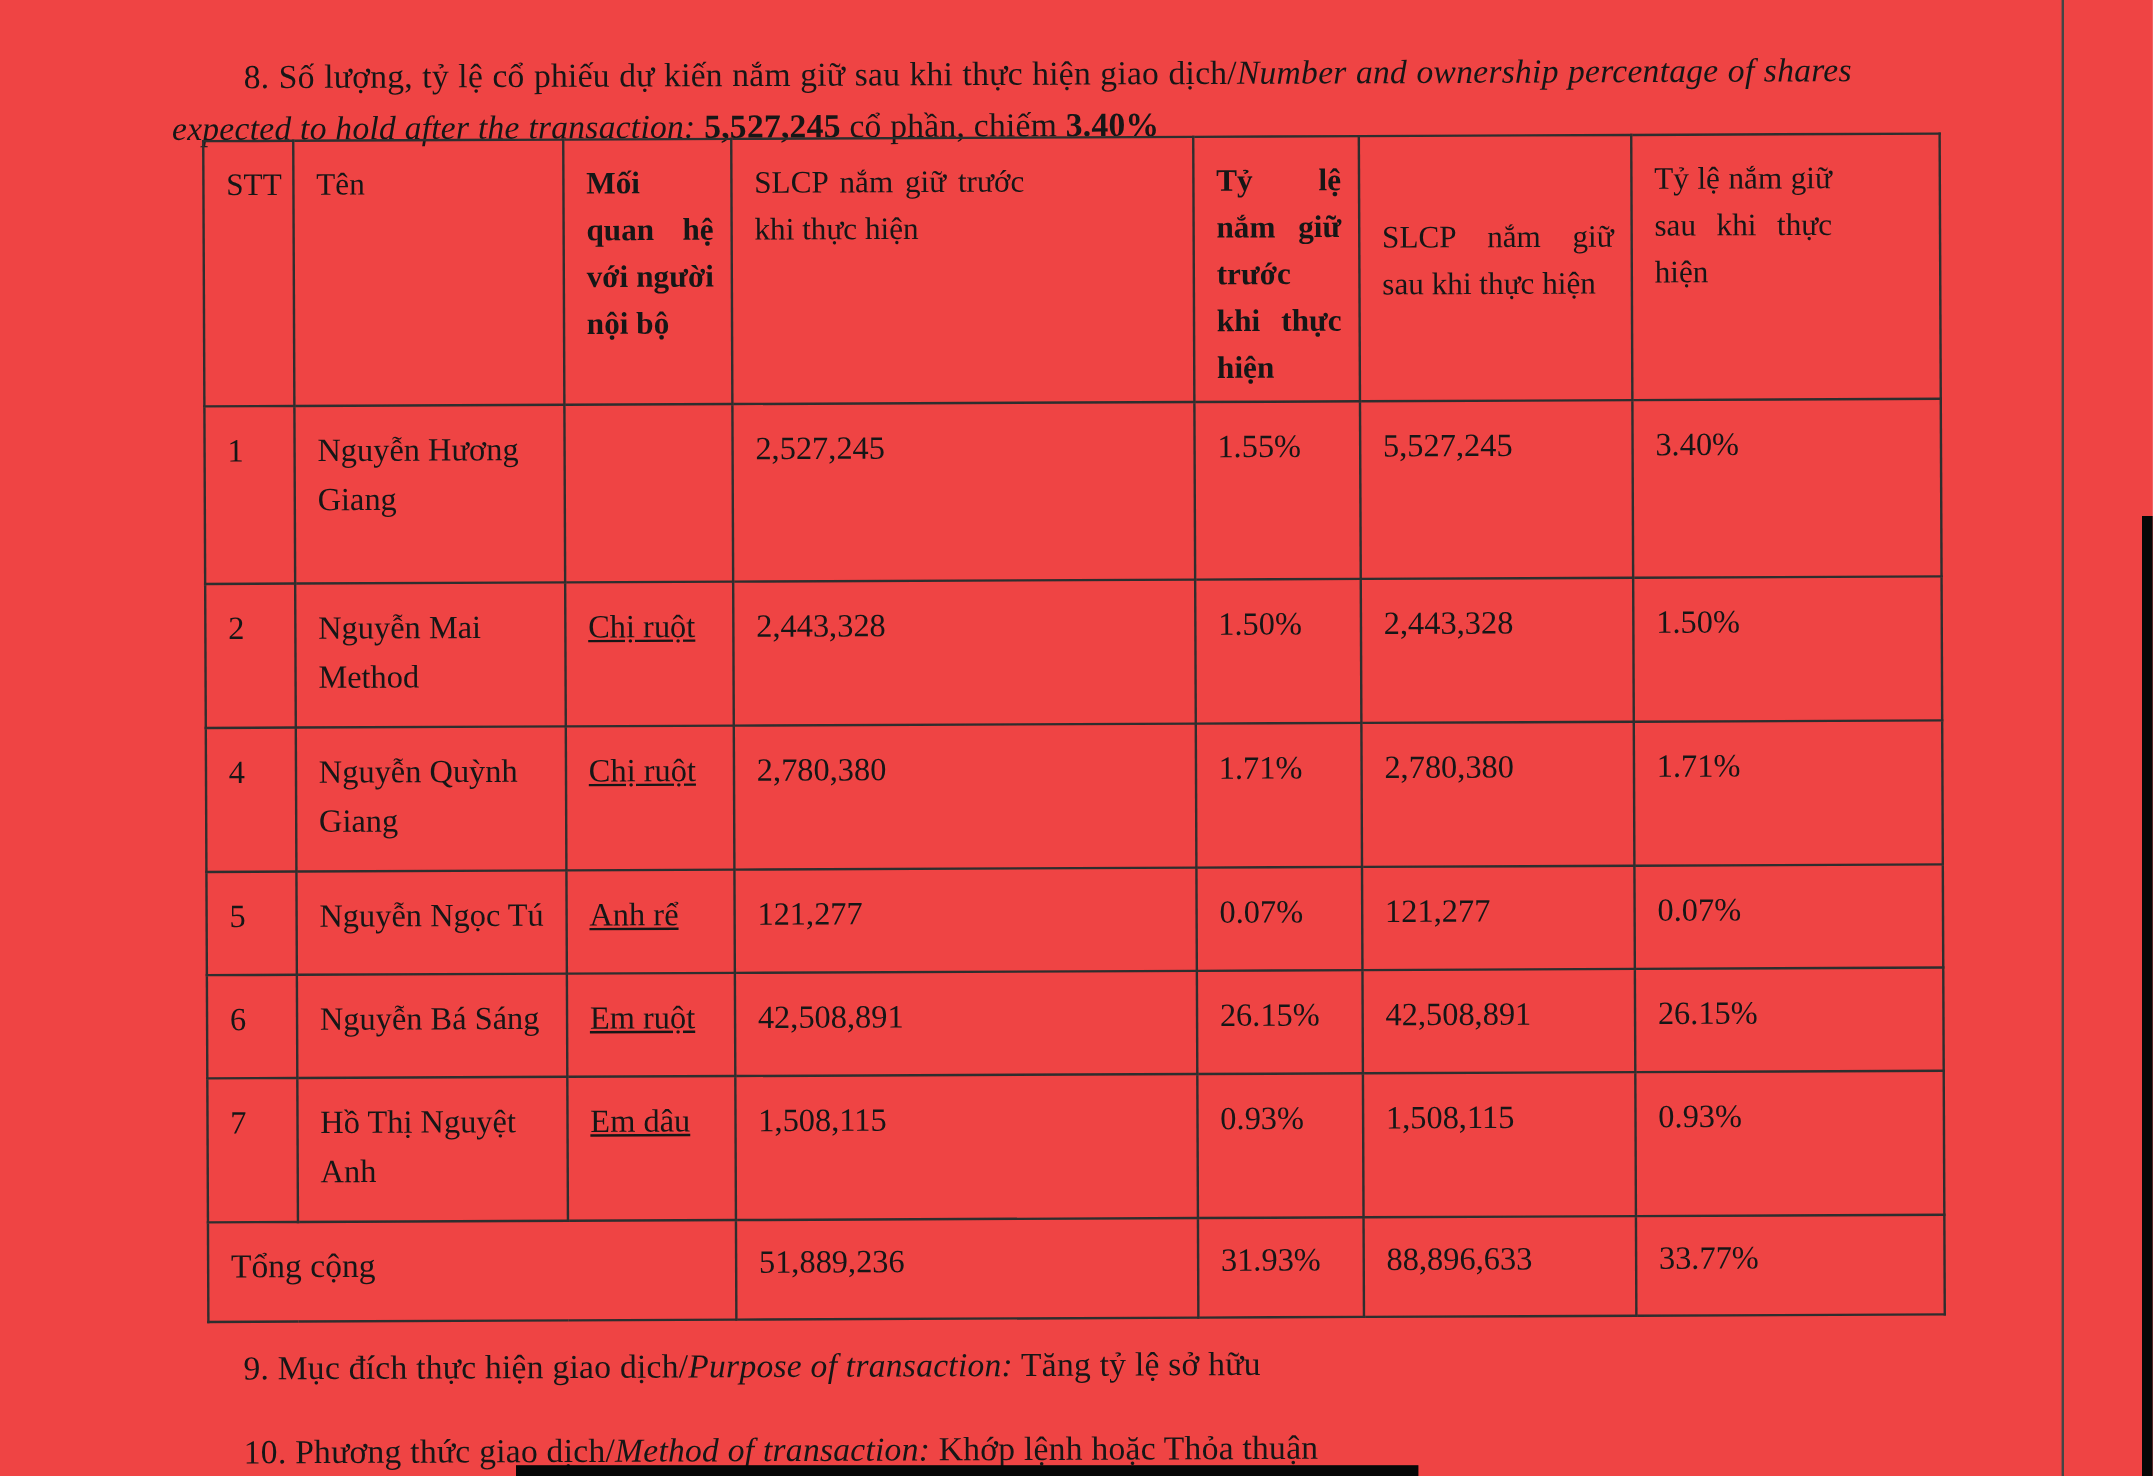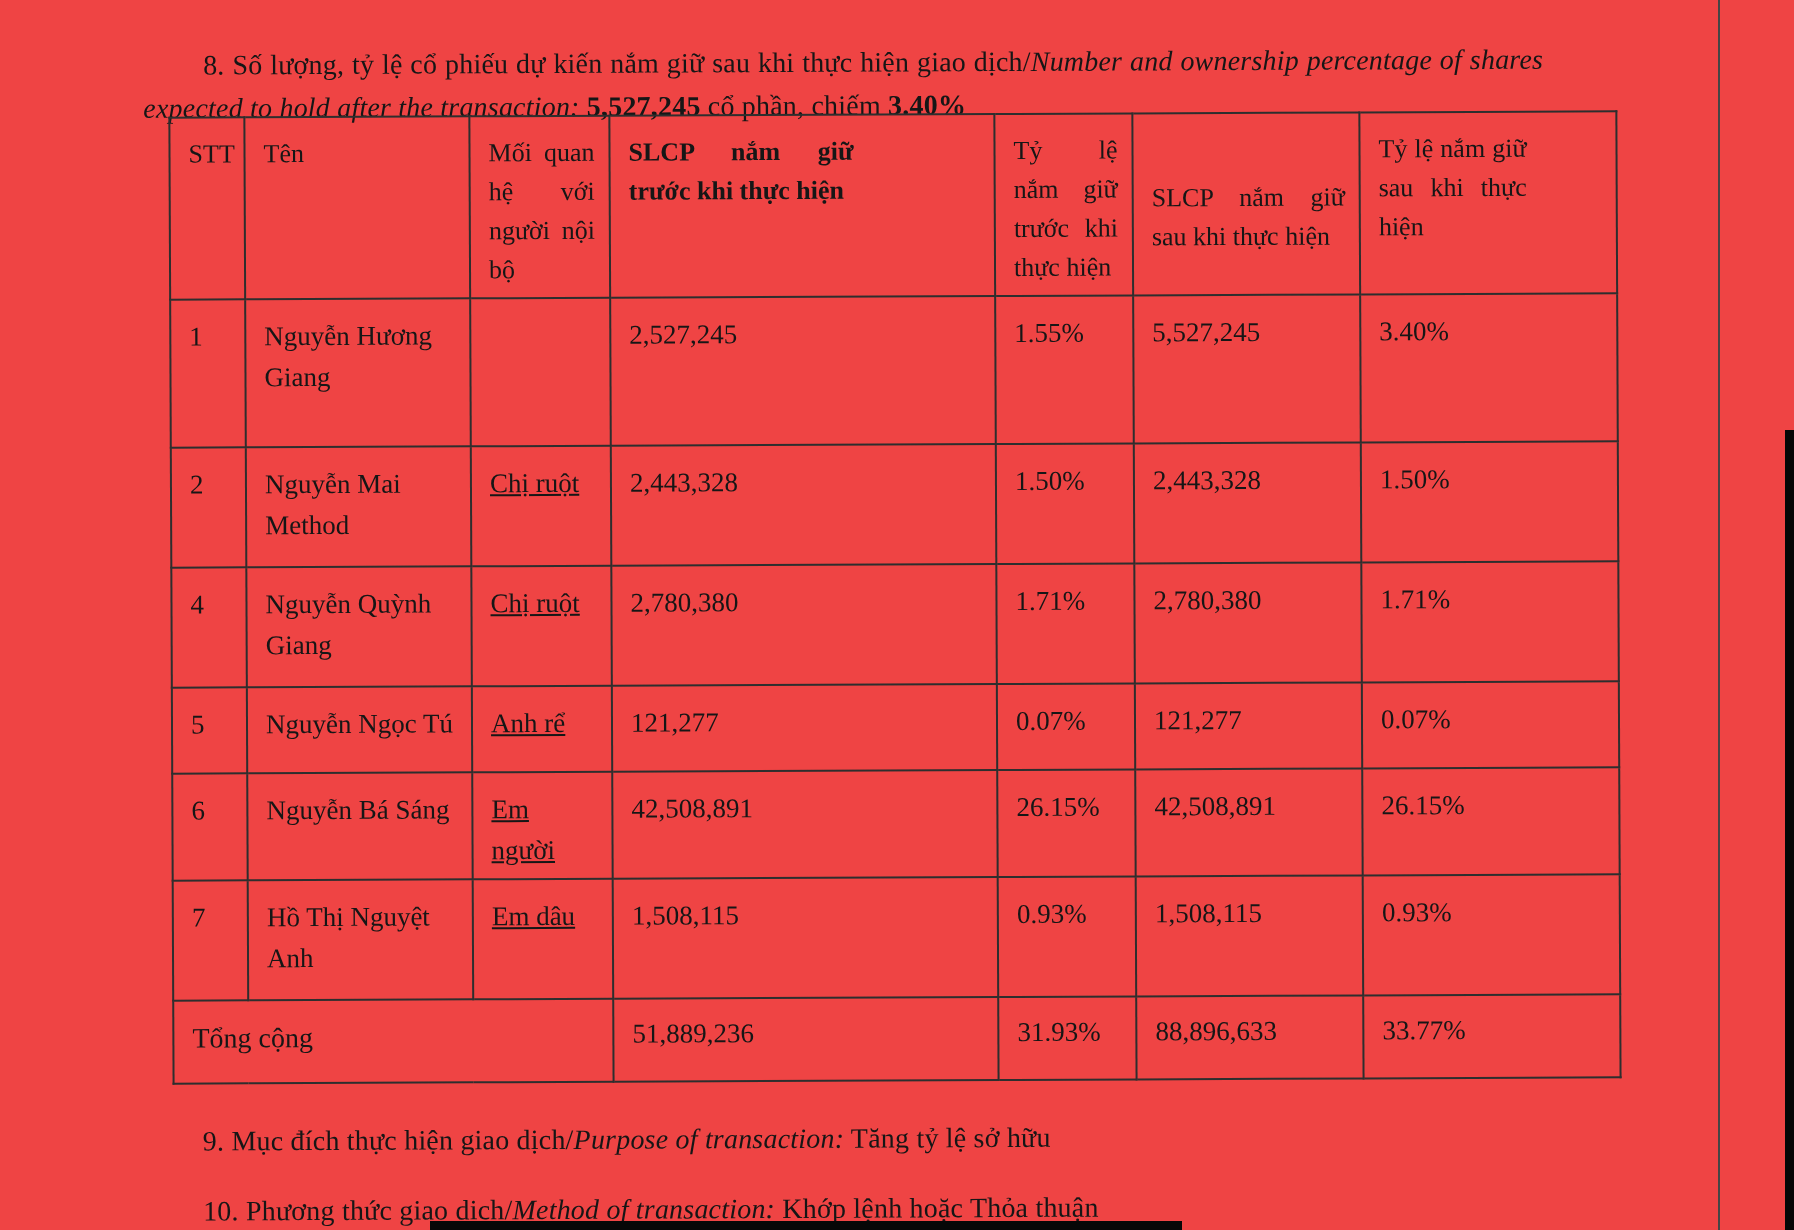--- a/index.html
+++ b/index.html
@@ -66,22 +66,22 @@
   tr.hdr       { height: 172px; }
   tr.r-tall    { height: 148px; }
   tr.r-med     { height: 120px; }
   tr.r-short   { height: 86px;  }
   tr.r-total   { height: 83px;  }
 
   table.ownership th {
     font-size: 26px;
     text-align: justify;
   }
-  .hdr-narrow  { max-width: 118px; text-align: justify; }
-  .hdr-mid     { max-width: 225px; text-align: justify; font-weight: bold; }
+  .hdr-narrow  { max-width: 118px; text-align: justify; font-weight: bold; }
+  .hdr-mid     { max-width: 225px; text-align: justify; }
   .hdr-mid2    { max-width: 205px; text-align: justify; margin-top: 48px; }
   .hdr-last    { max-width: 148px; text-align: justify; }
 
   td.name { text-align: justify; padding-right: 20px; }
   td.num  { font-weight: bold; padding-left: 26px; padding-top: 22px; }
   td.pct  { font-weight: bold; padding-left: 16px; padding-top: 26px; }
   td.rel  { padding-top: 18px; text-decoration: underline; }
   td.total-label { font-weight: normal; padding-top: 12px; font-size: 28px; }
   tr.r-total td.num, tr.r-total td.pct { padding-top: 14px; }
 
@@ -191,21 +191,21 @@
           <td class="rel">Anh rể</td>
           <td class="num">121,277</td>
           <td class="pct">0.07%</td>
           <td class="num">121,277</td>
           <td class="pct">0.07%</td>
         </tr>
 
         <tr class="r-short">
           <td>6</td>
           <td class="name">Nguyễn Bá Sáng</td>
-          <td class="rel">Em người</td>
+          <td class="rel">Em ruột</td>
           <td class="num">42,508,891</td>
           <td class="pct">26.15%</td>
           <td class="num">42,508,891</td>
           <td class="pct">26.15%</td>
         </tr>
 
         <tr class="r-med">
           <td>7</td>
           <td class="name">Hồ Thị Nguyệt Anh</td>
           <td class="rel">Em dâu</td>

